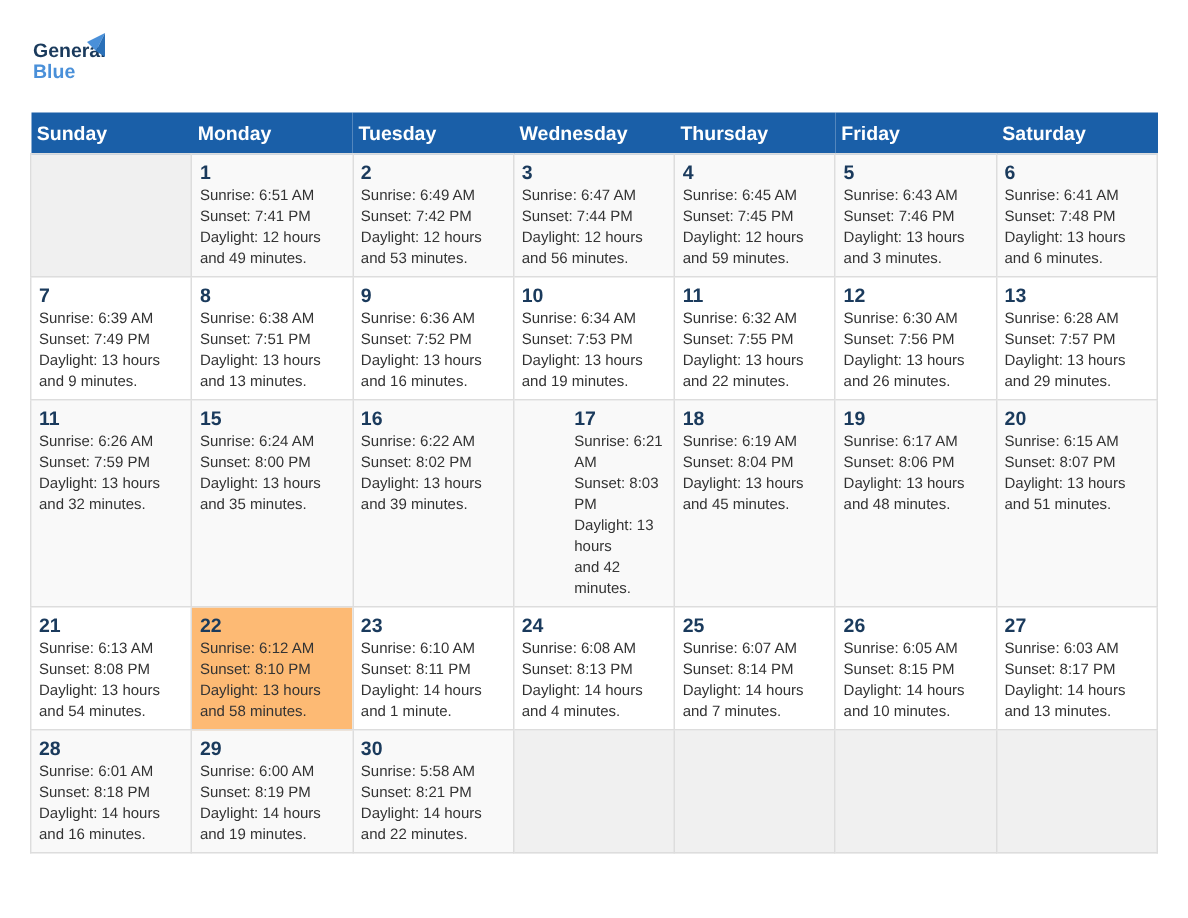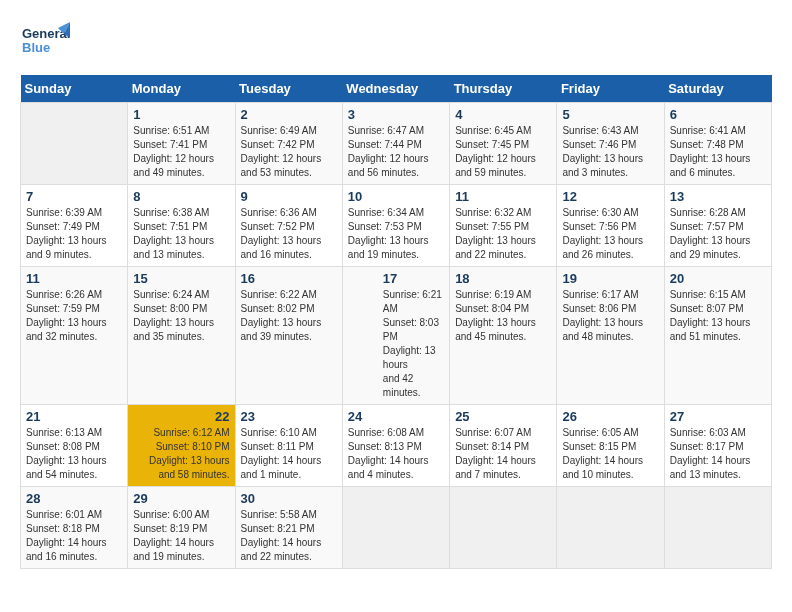--- a/index.html
+++ b/index.html
@@ -255,21 +255,21 @@
         </td>
       </tr>
       <tr>
         <td style="background: rgb(255, 255, 255);">
           <span class="day-num">21</span>
           <div class="day-info" style="white-space: pre-line;">Sunrise: 6:13 AM
 Sunset: 8:08 PM
 Daylight: 13 hours
 and 54 minutes.</div>
         </td>
-        <td style="background: #eab308; text-align: right;">
+        <td style="background: #fdba74;">
           <span class="day-num">22</span>
           <div class="day-info" style="white-space: pre-line;">Sunrise: 6:12 AM
 Sunset: 8:10 PM
 Daylight: 13 hours
 and 58 minutes.</div>
         </td>
         <td style="background: rgb(255, 255, 255);">
           <span class="day-num">23</span>
           <div class="day-info" style="white-space: pre-line;">Sunrise: 6:10 AM
 Sunset: 8:11 PM

